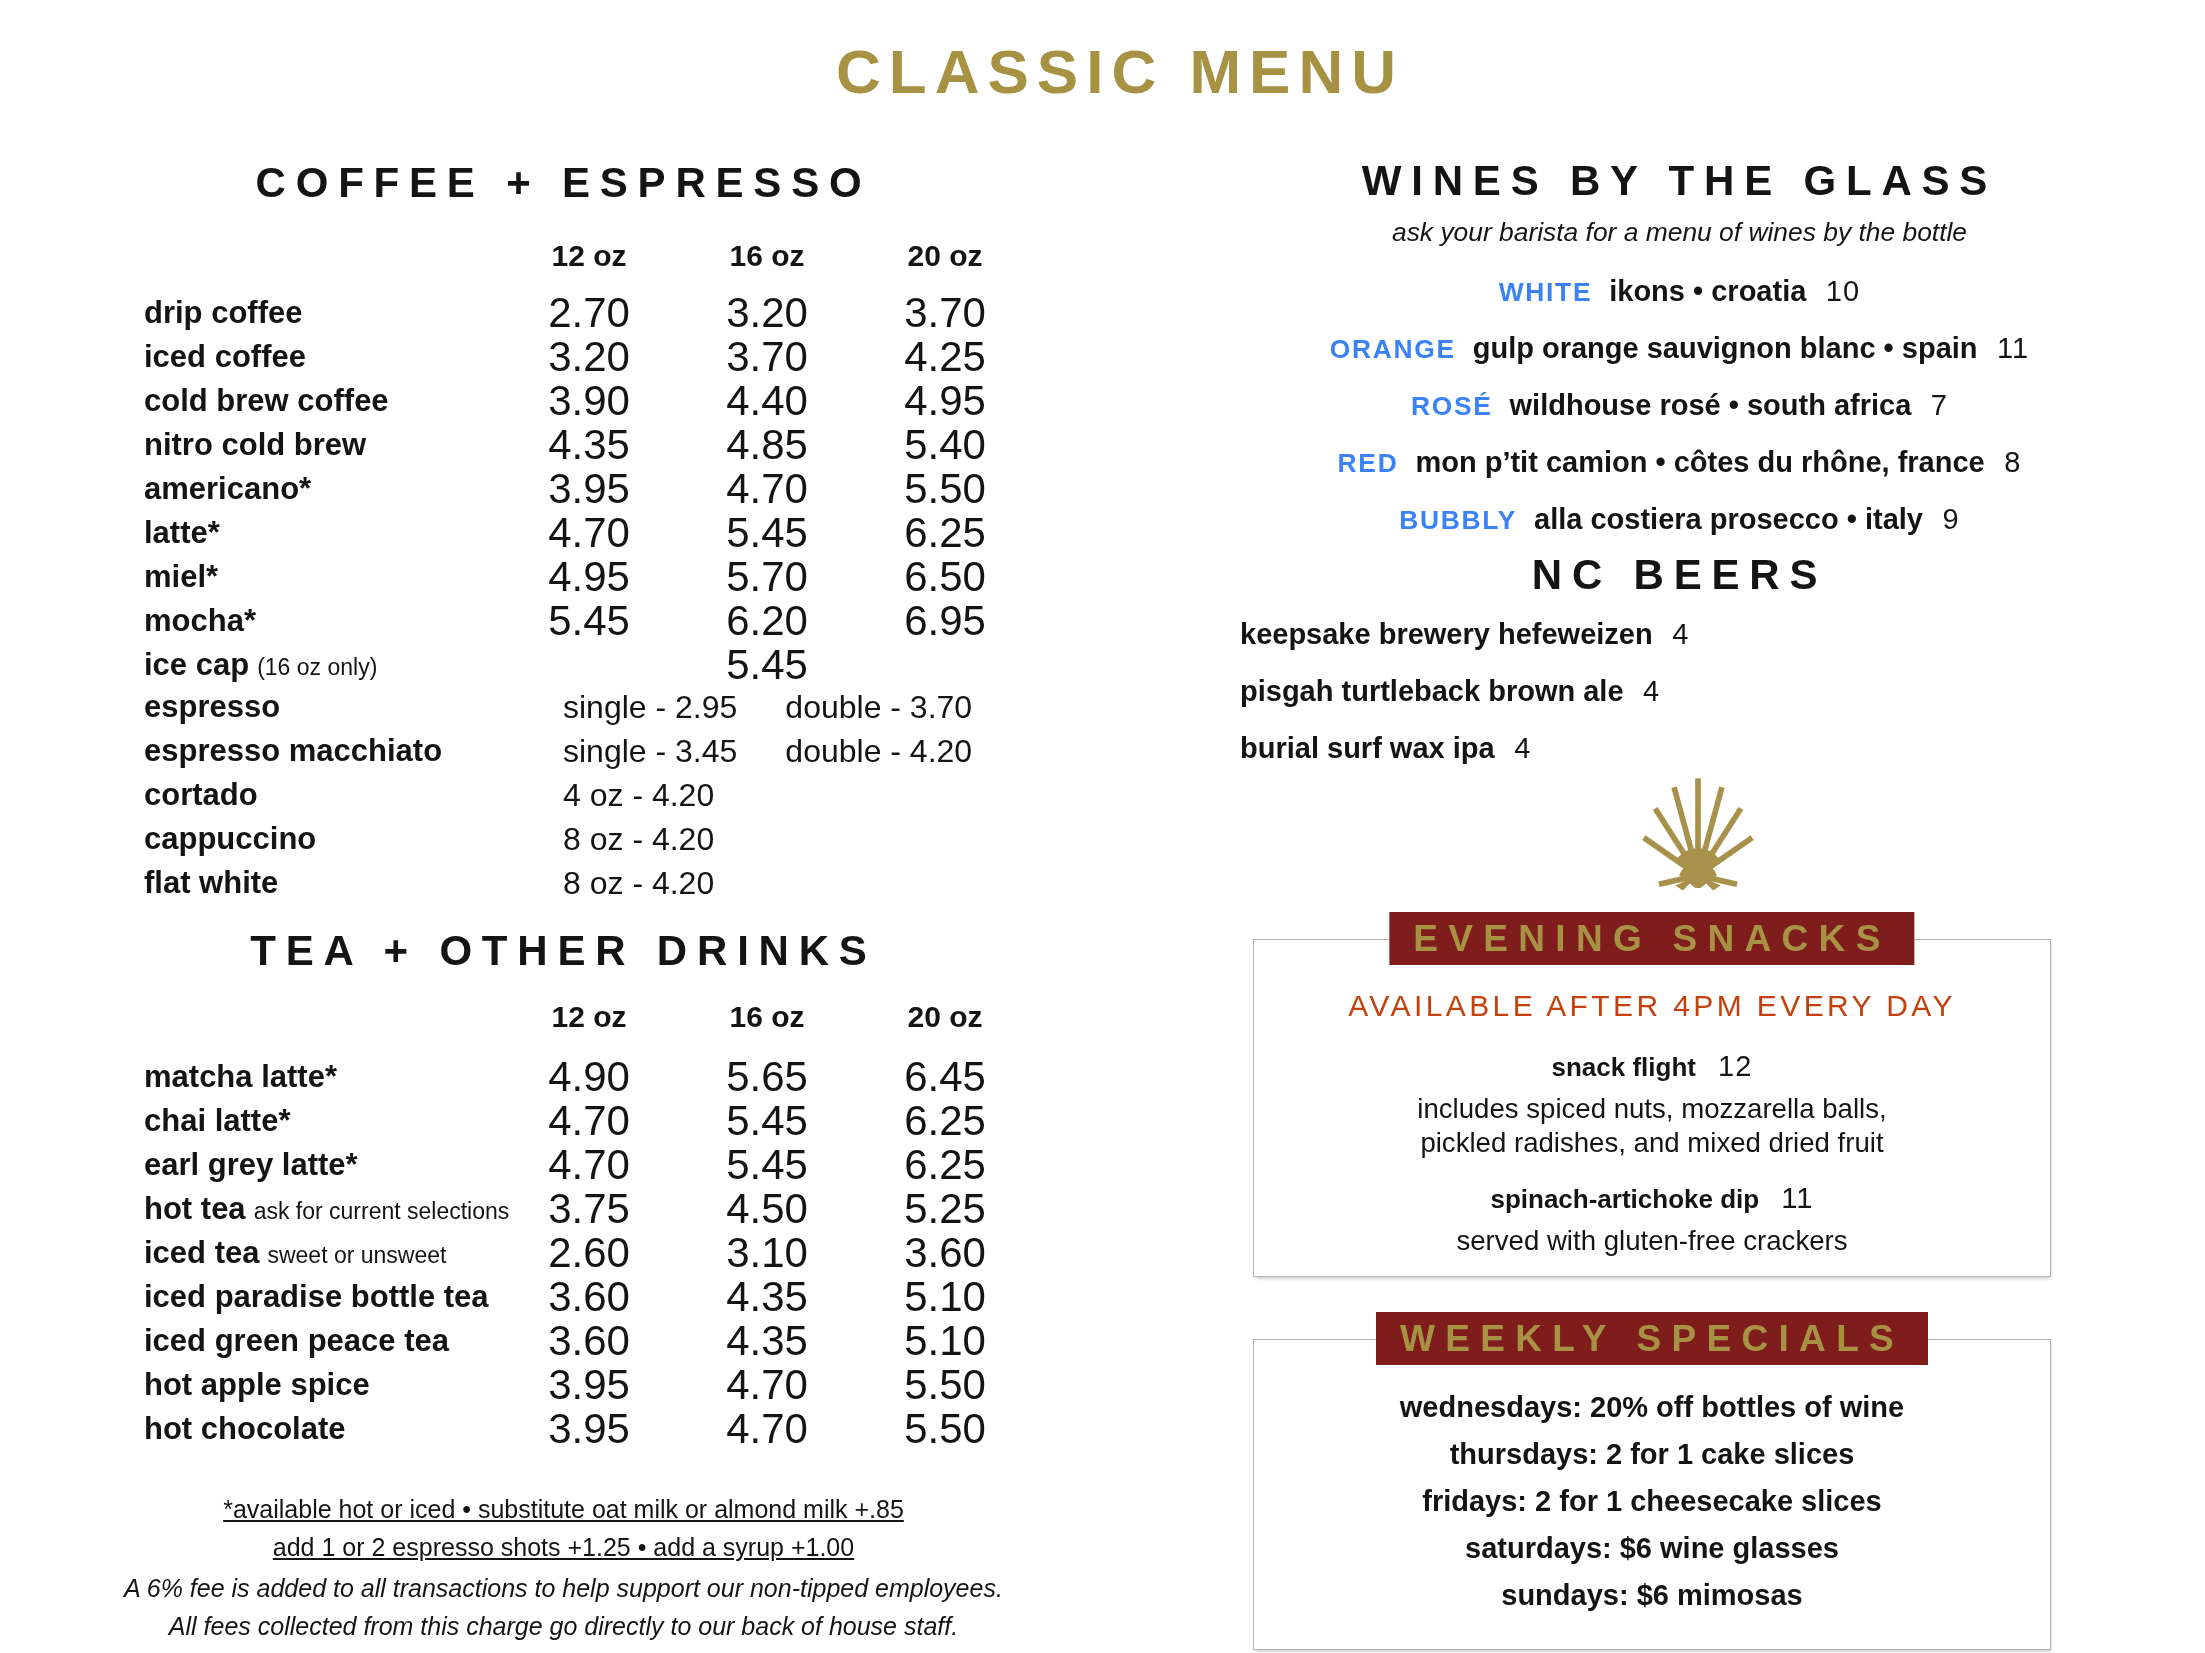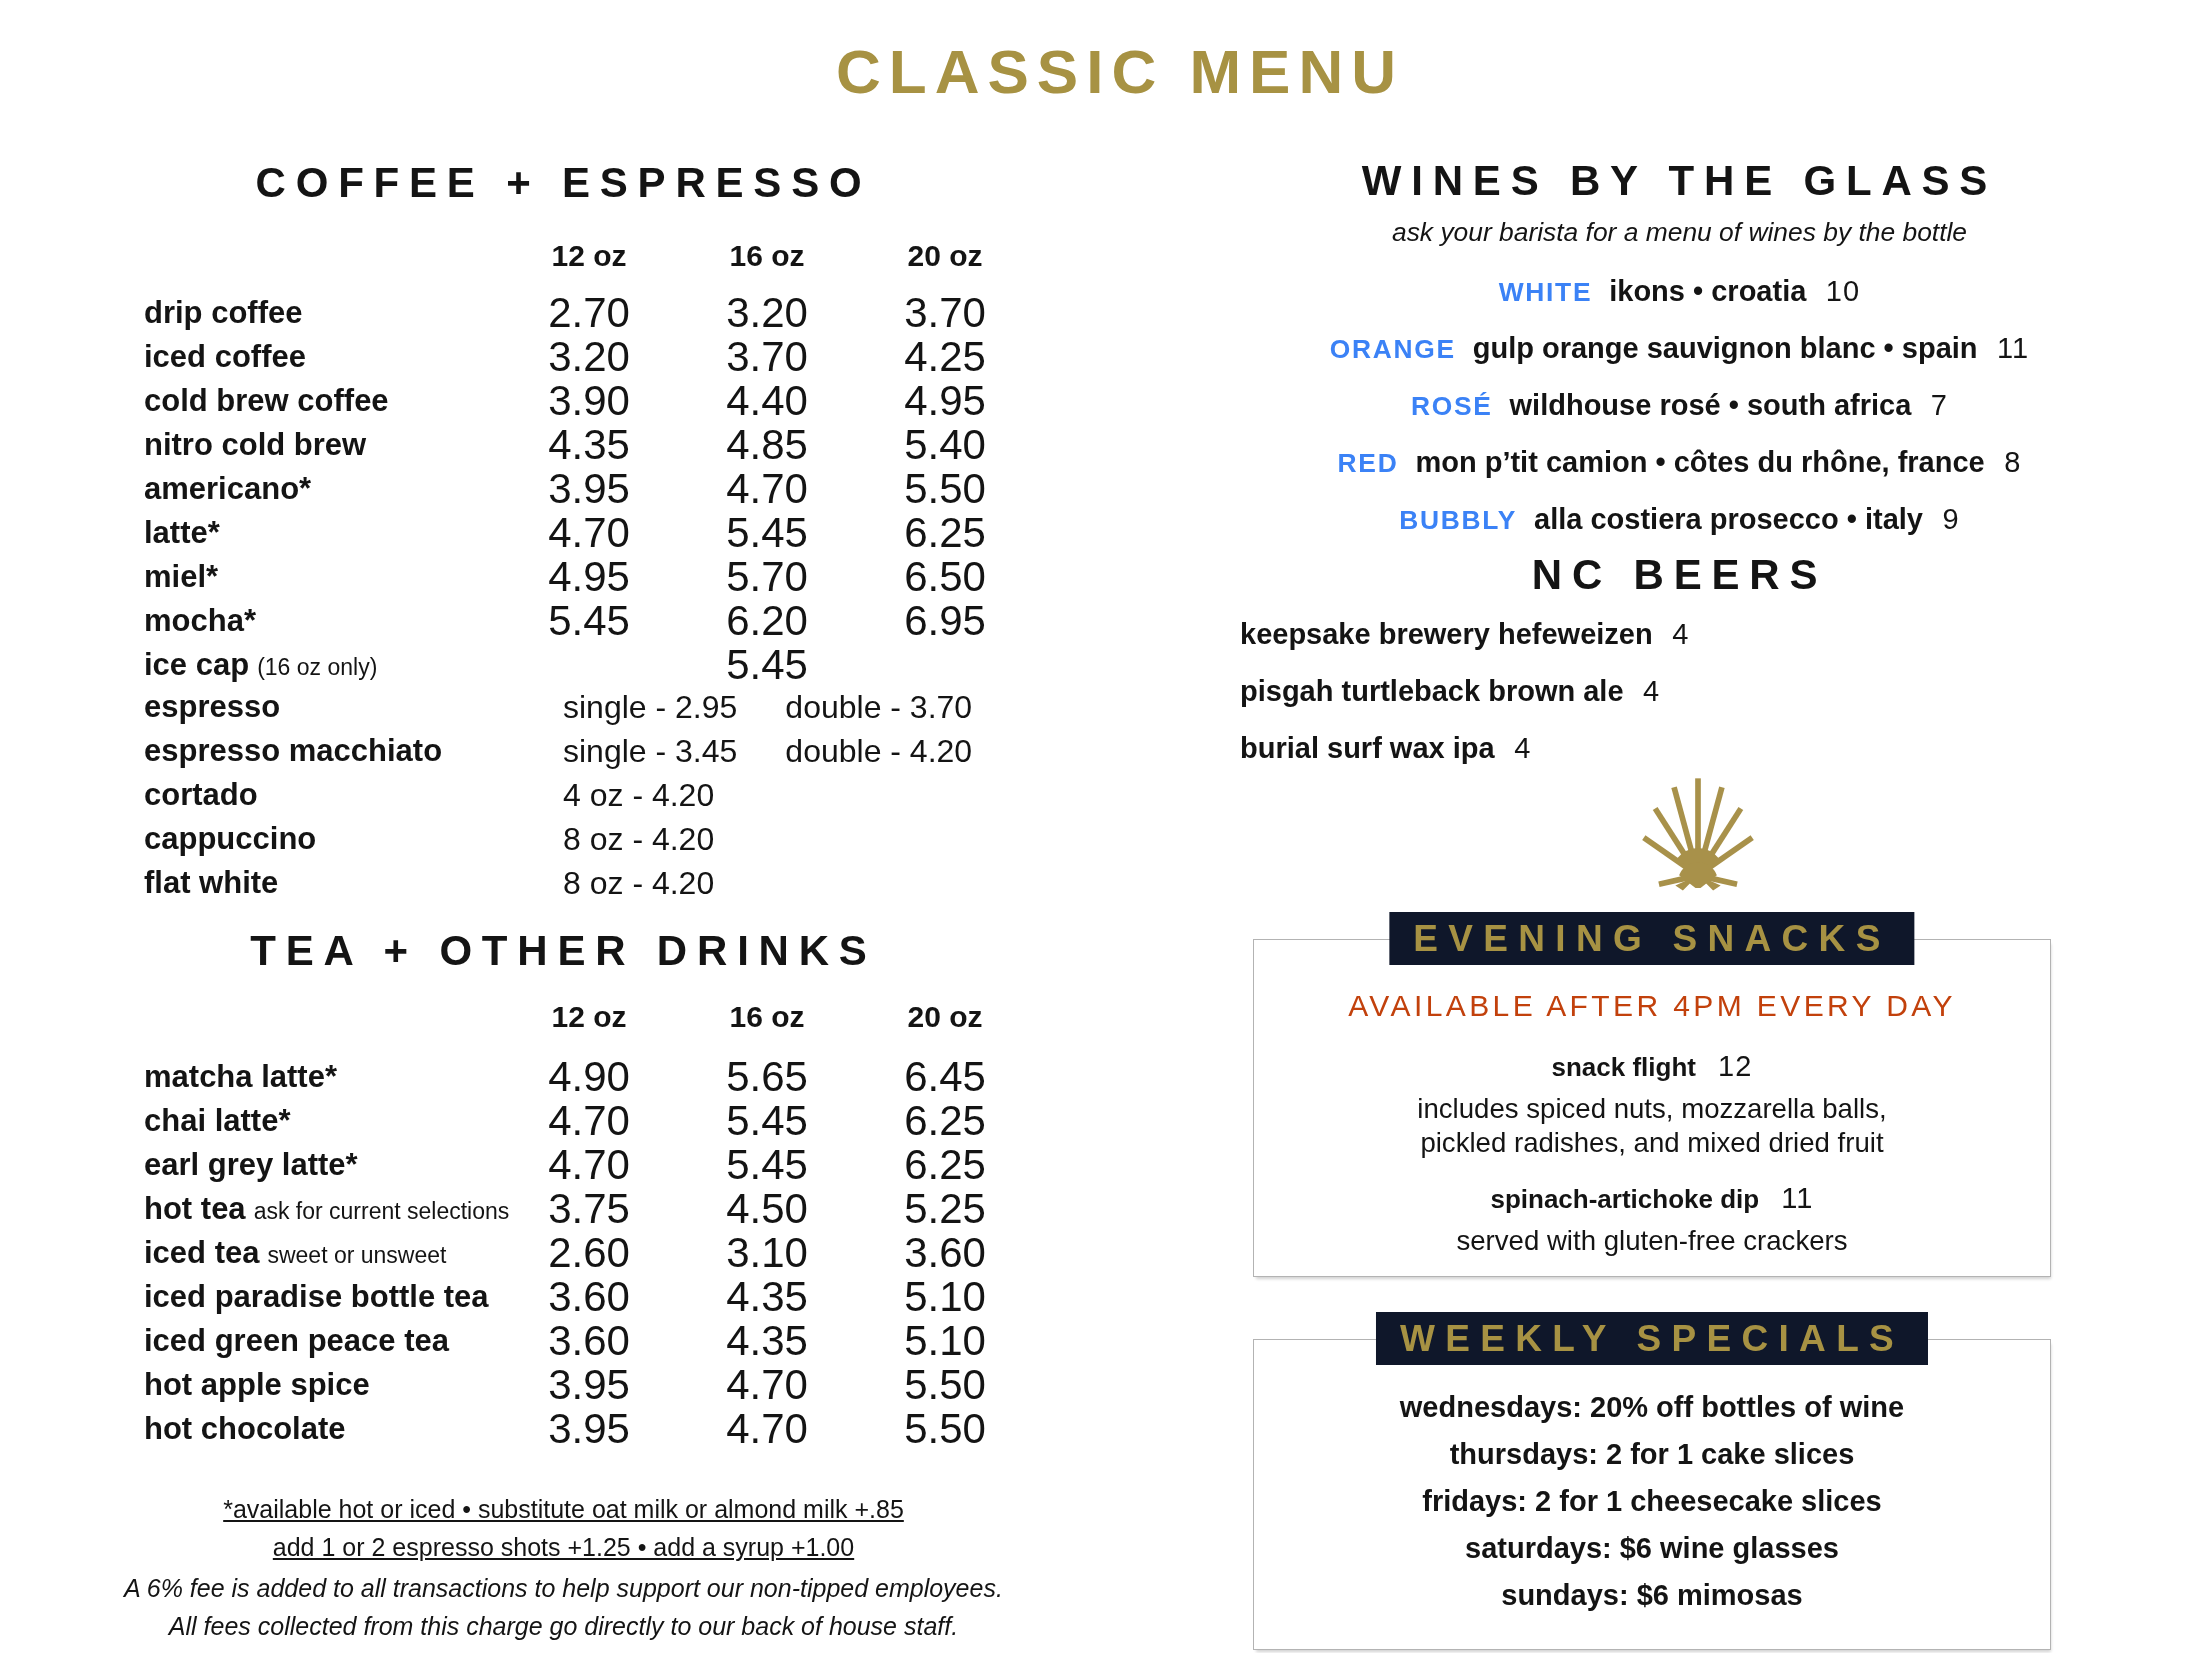--- a/index.html
+++ b/index.html
@@ -49,21 +49,21 @@
   .beer-name{font-size:29px;font-weight:700;}
 
   #starburst{top:767px;left:1626px;width:144px;height:126px;}
 
   
   .boxed{left:1253px;width:798px;border:1.7px solid #b3b3b3;background:#ffffff;
          box-shadow:1.7px 3.4px 2.9px -1.7px rgba(0,0,0,0.18);box-sizing:border-box;}
   #snacks-box{top:939px;height:338px;}
   #specials-box{top:1339px;height:311px;}
   .box-head{position:absolute;top:-27.6px;left:50%;transform:translateX(-50%);
-            background:#0f172a;padding:0 24px;white-space:nowrap;
+            background:#7f1d1d;padding:0 24px;white-space:nowrap;
             font-size:37px;font-weight:700;letter-spacing:10.3px;color:#a79243;line-height:53px;}
   #snacks-avail{margin-top:49px;text-align:center;font-size:30px;letter-spacing:3.4px;
                 color:#c2410c;font-weight:400;line-height:34px;}
   .snack-name-line{margin-top:25px;text-align:center;line-height:37px;white-space:nowrap;}
   .snack-name{font-size:26px;font-weight:700;}
   .snack-desc{text-align:center;font-size:27.6px;font-weight:400;line-height:34px;}
   .snack-gap{margin-top:19.5px;}
   #specials-lines{padding-top:44px;}
   .special-line{text-align:center;font-size:29px;font-weight:700;line-height:47px;}
 </style>

